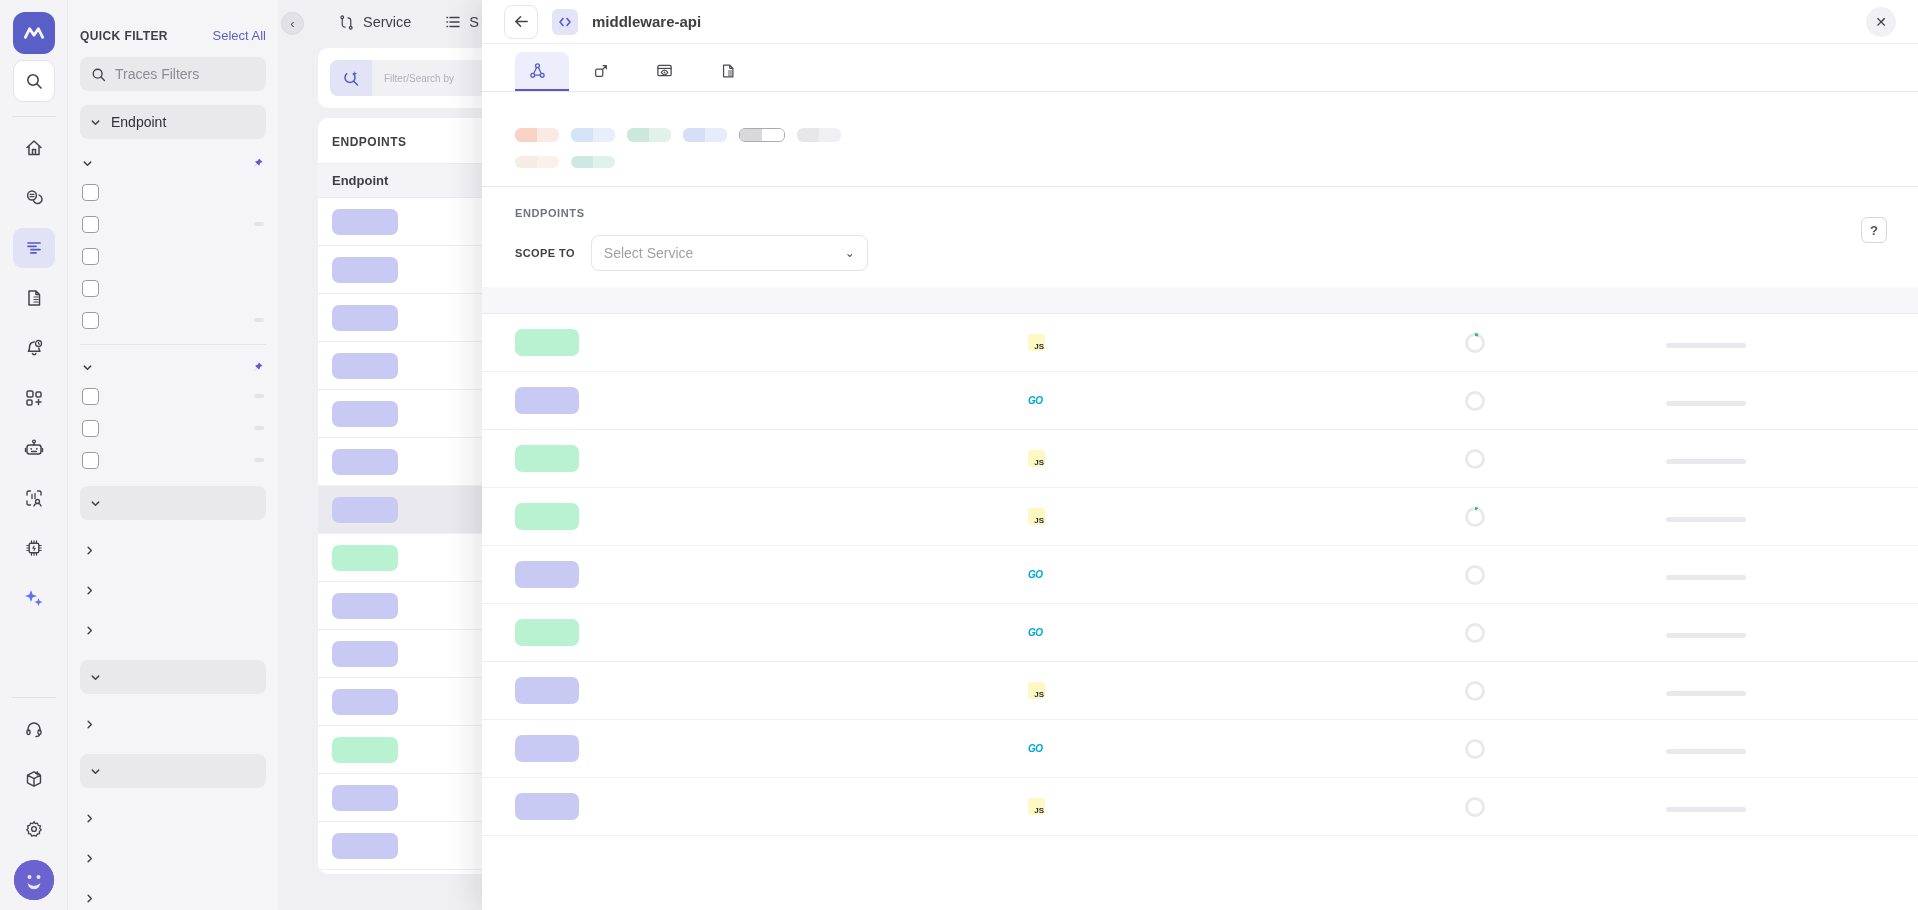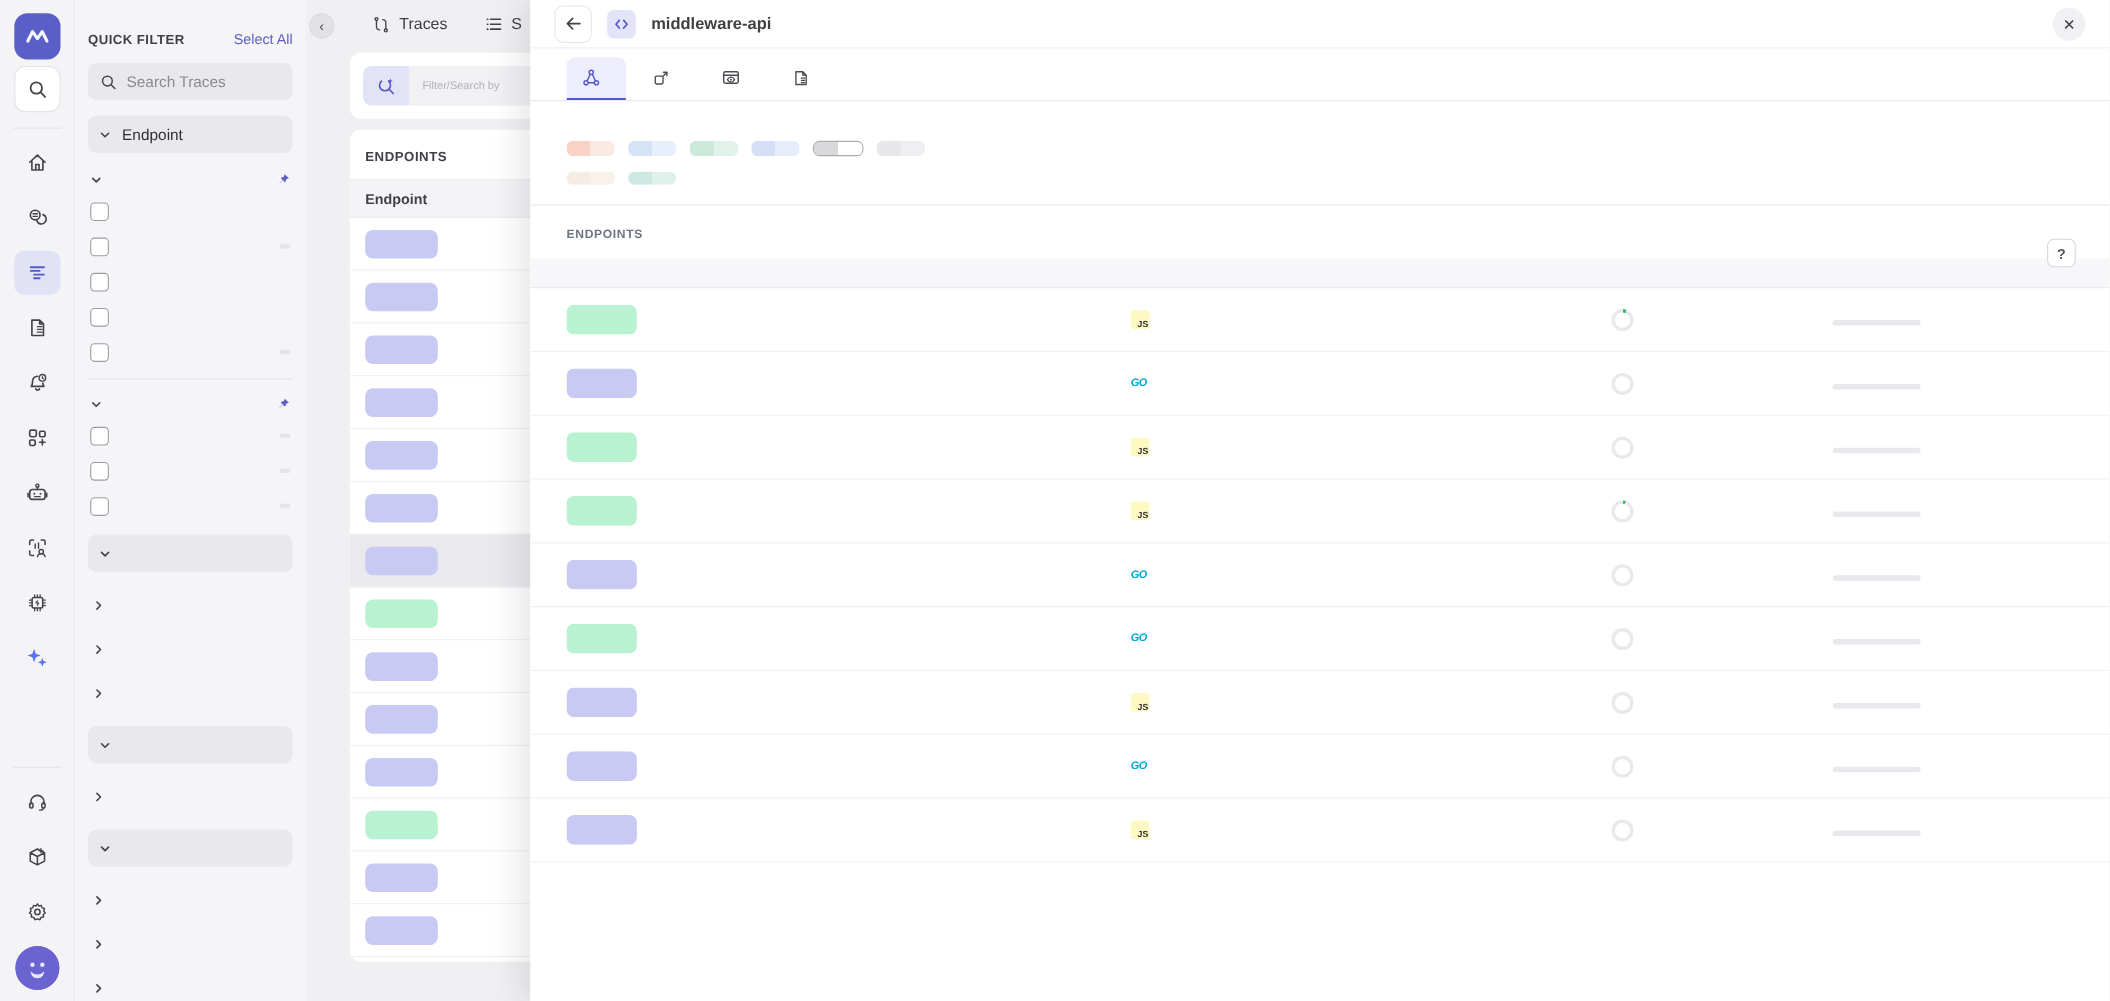--- a/index.html
+++ b/index.html
@@ -270,21 +270,21 @@
       <span class="filter-title">QUICK FILTER</span>
       <span class="clear-all">Select All</span>
     </div>
     <div class="filter-search">
       <span id="f-search-ico">
           <svg width="17" height="17" viewBox="0 0 20 20">
             <circle cx="9" cy="9" r="5.2" stroke="#43434a" stroke-width="1.6" fill="none"></circle>
             <path d="M13 13 L17 17" stroke="#43434a" stroke-width="1.6" stroke-linecap="round"></path>
           </svg>
         </span>
-      <span>Search Traces</span>
+      <span>Traces Filters</span>
     </div>
     <div class="accordion-bar">
       <span class="chev-ico">
           <svg width="11" height="11" viewBox="0 0 12 12">
             <path d="M2.5 4.5 L6 8 L9.5 4.5" stroke="#43434a" stroke-width="1.6" fill="none" stroke-linecap="round" stroke-linejoin="round"></path>
           </svg>
         </span>
       <span>Endpoint</span>
     </div>
     <div id="filter-groups">
@@ -452,21 +452,21 @@
   <main class="mid">
     <div class="mid-tabs">
       <div class="mid-tab">
         <span id="trace-ico">
             <svg width="17" height="17" viewBox="0 0 18 18">
               <circle cx="4.5" cy="3.5" r="1.4" stroke="#43434a" stroke-width="1.3" fill="none"></circle>
               <circle cx="13.5" cy="14.5" r="1.4" stroke="#43434a" stroke-width="1.3" fill="none"></circle>
               <path d="M4.5 5 V11 a3 3 0 0 0 3 3 M13.5 13 V7 a3 3 0 0 0-3-3" stroke="#43434a" stroke-width="1.3" fill="none" stroke-linecap="round"></path>
             </svg>
           </span>
-        <span>Traces</span>
+        <span>Service</span>
       </div>
       <div class="mid-tab">
         <span id="list-ico">
             <svg width="16" height="16" viewBox="0 0 16 16">
               <path d="M5 3.5 h9 M5 8 h9 M5 12.5 h9 M2 3.5 h.5 M2 8 h.5 M2 12.5 h.5" stroke="#43434a" stroke-width="1.5" stroke-linecap="round"></path>
             </svg>
           </span>
         <span>S</span>
       </div>
     </div>
@@ -638,20 +638,27 @@
             </span>
             <span class="chip chip-teal">
               <span class="c-l"></span>
               <span class="c-v"></span>
             </span>
           </div>
       </div>
       <div class="ov-divider"></div>
       <div class="ep-sect">
         <div class="sect-label">ENDPOINTS</div>
+        <div class="scope-row">
+          <span class="scope-label">SCOPE TO</span>
+          <div class="scope-select">
+            <span class="scope-ph">Select Service</span>
+            <span class="chev">⌄</span>
+          </div>
+        </div>
         <div class="help-btn">?</div>
       </div>
       <div class="tbl">
         <div class="tbl-head" id="tbl-head">
             <div class="col-endpoint"></div>
             <div class="col-service"></div>
             <div class="col-requests"></div>
             <div class="col-error"></div>
             <div class="col-latency"></div>
           </div>

